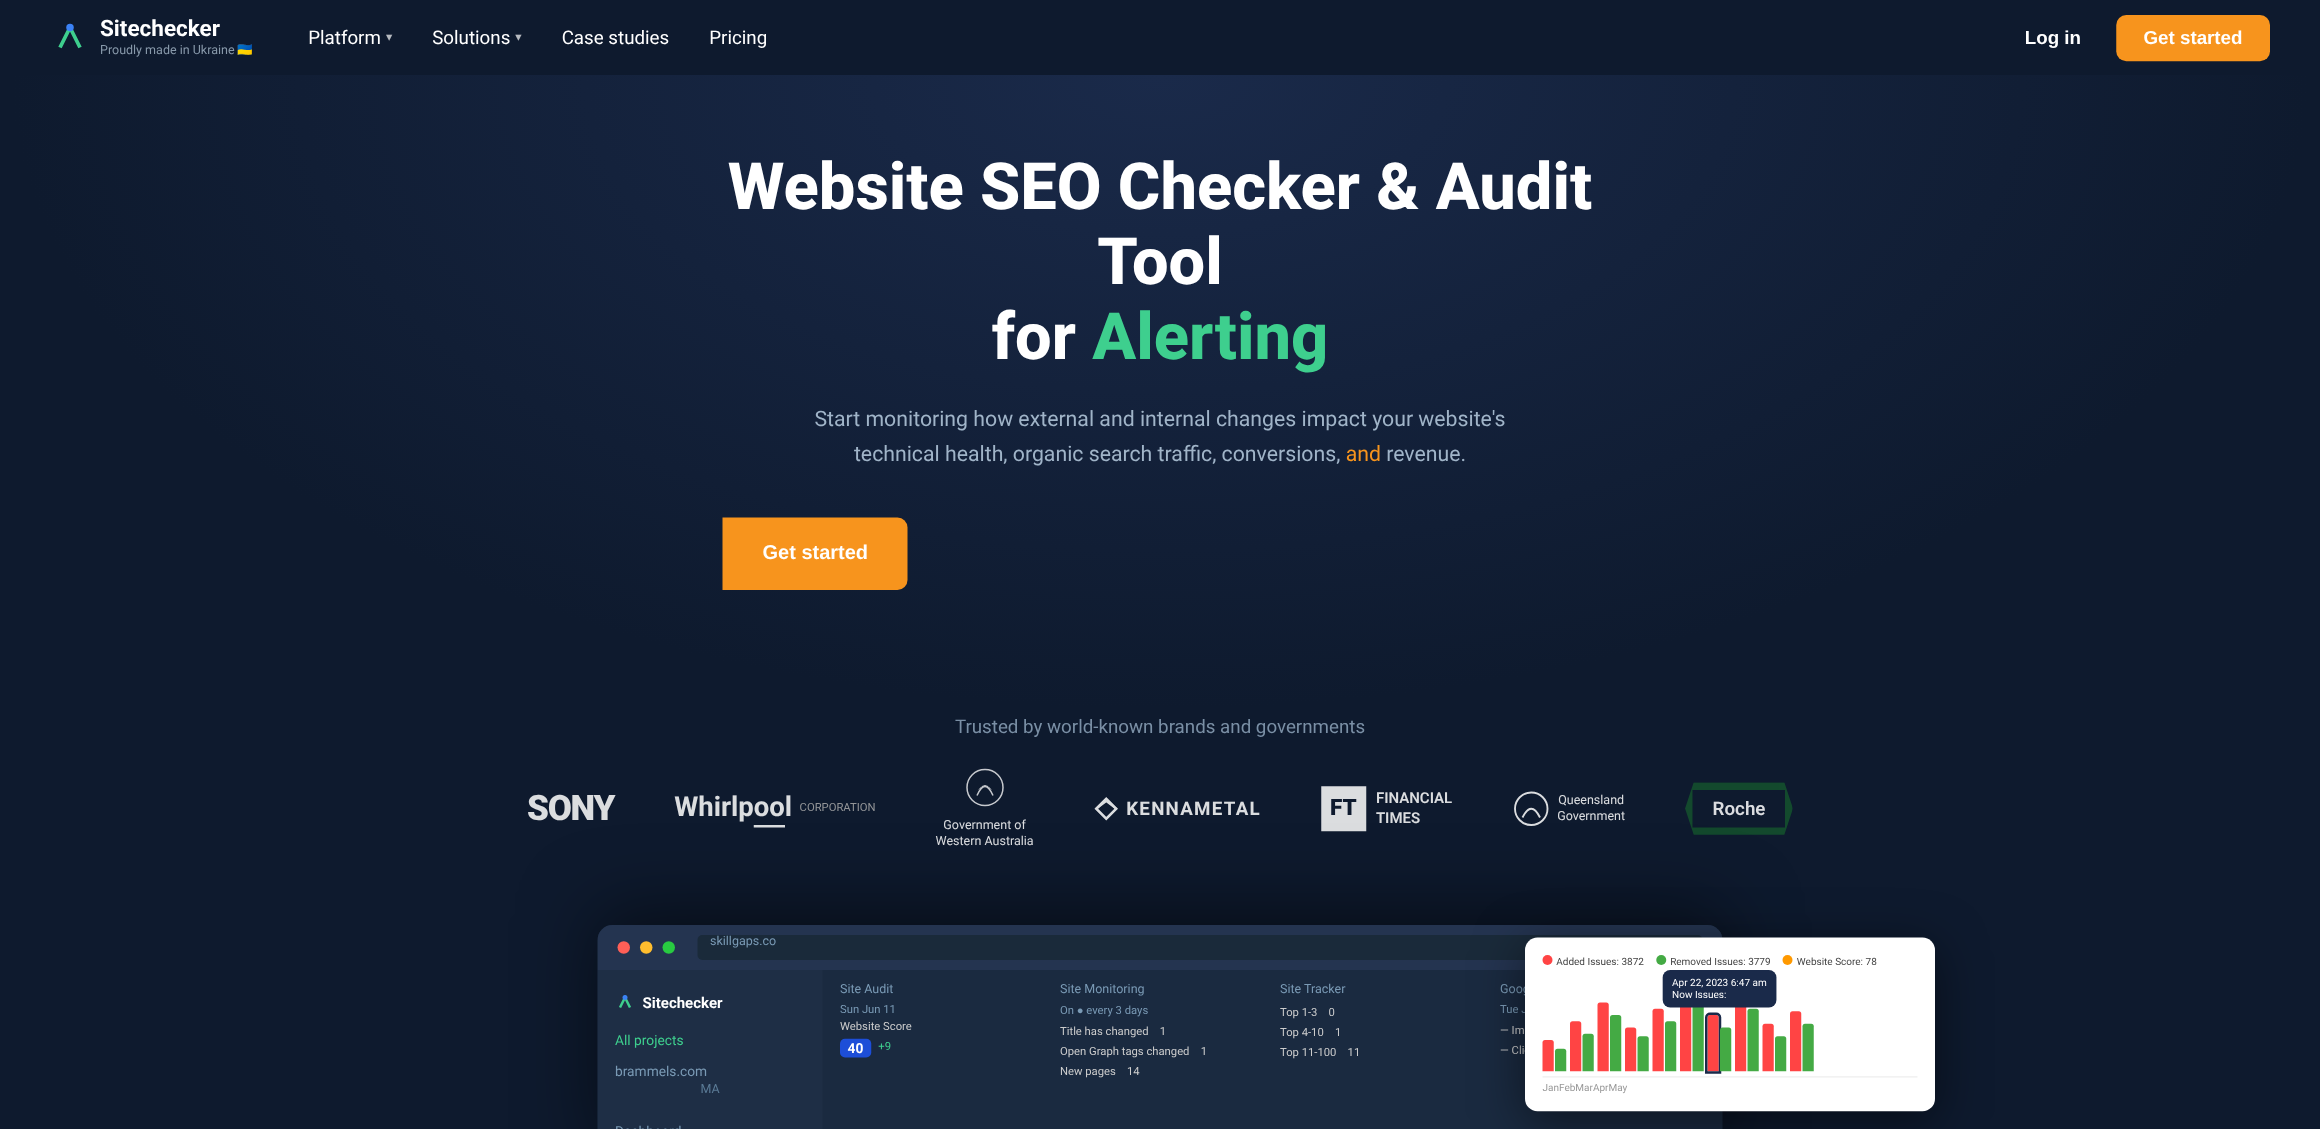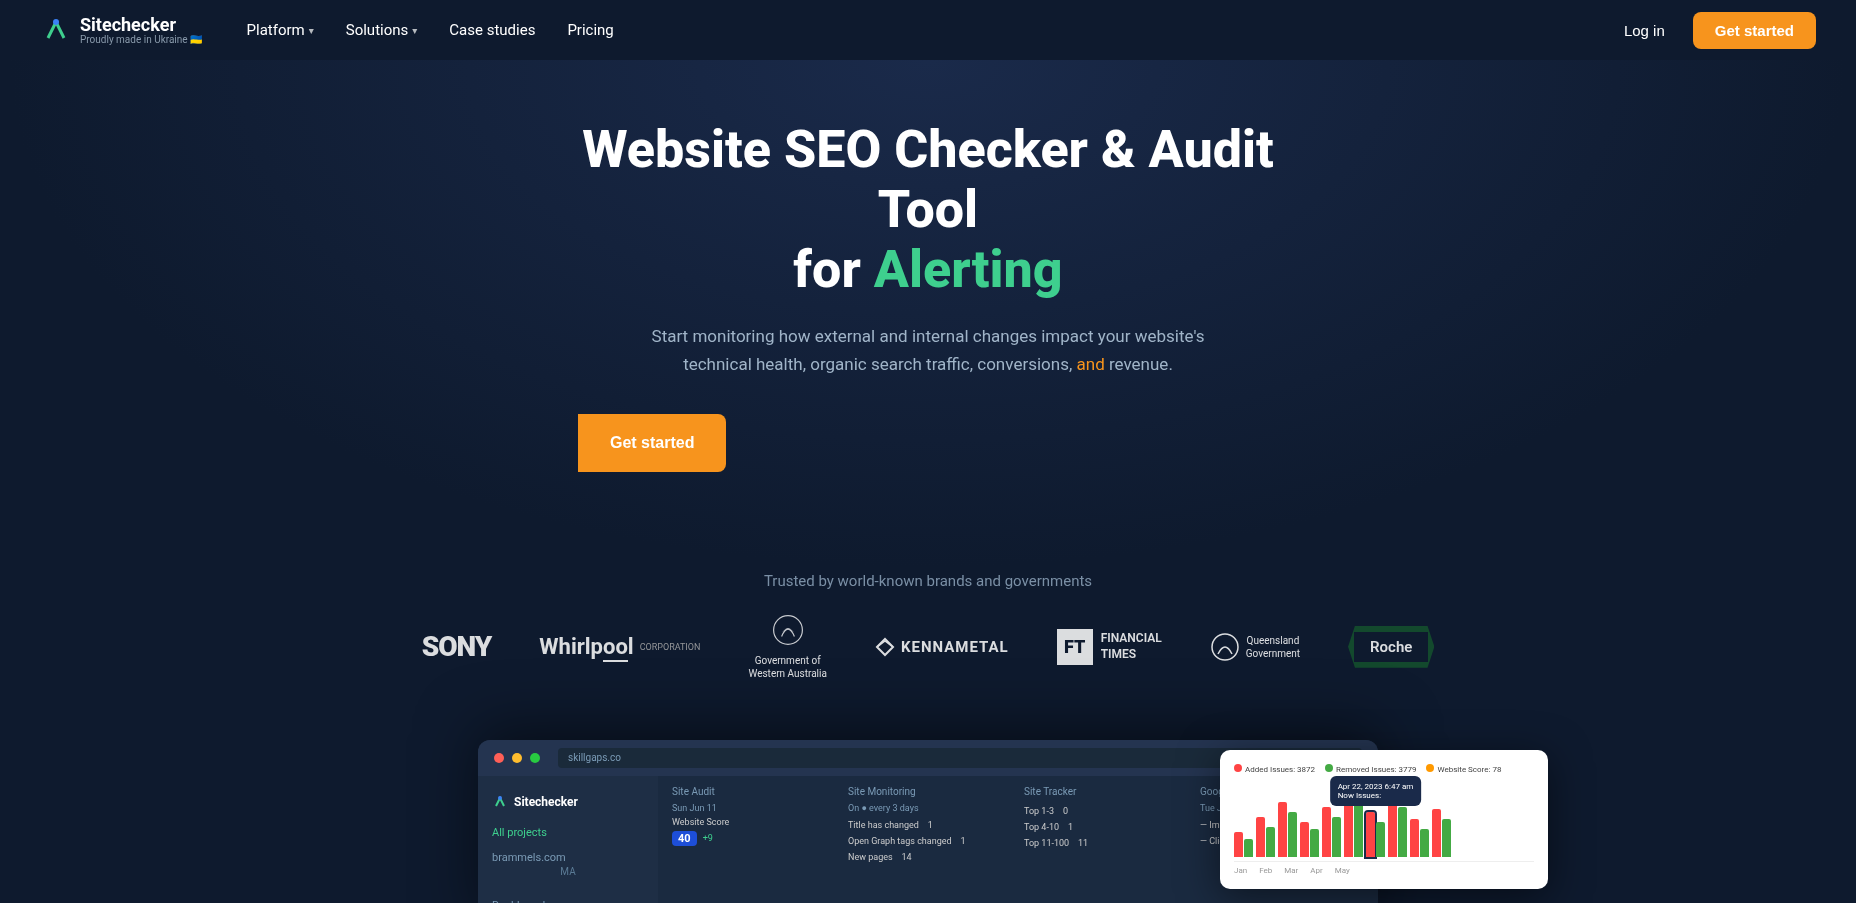--- a/index.html
+++ b/index.html
@@ -76,20 +76,21 @@
       align-items: center;
       gap: 16px;
     }
     .btn-login {
       color: #fff;
       font-size: 15px;
       cursor: pointer;
       background: none;
       border: none;
       padding: 8px 12px;
+      font-weight: bold;
     }
     .btn-get-started {
       background: #f7941d;
       color: #fff;
       font-size: 15px;
       font-weight: 600;
       border: none;
       border-radius: 8px;
       padding: 10px 22px;
       cursor: pointer;
@@ -404,21 +405,21 @@
     </div>
   </div>
 </section>
 
 <section class="dashboard-section">
   <div class="dashboard-preview">
     <div class="dashboard-topbar">
       <div class="dot dot-r"></div>
       <div class="dot dot-y"></div>
       <div class="dot dot-g"></div>
-      <div style="flex:1;background:#1a2a3a;border-radius:4px;height:20px;margin-left:10px;display:flex;align-items:center;padding:0 10px;font-size:10px;color:#7a9ab5;">
+      <div style="flex:1;background:#1a2a3a;border-radius:4px;height:20px;margin-left:10px;display:flex;align-items:flex-start;padding:0 10px;font-size:10px;color:#7a9ab5;">
         <span>skillgaps.co</span>
       </div>
     </div>
     <div class="dashboard-body">
       <div class="dashboard-sidebar">
         <div class="sidebar-logo-row">
           <svg width="16" height="16" viewBox="0 0 16 16">
             <path d="M4 12 L8 4 L12 12" stroke="#3ecf8e" stroke-width="2" fill="none"></path>
             <circle cx="8" cy="4" r="2" fill="#3b82f6"></circle>
           </svg>
@@ -516,21 +517,21 @@
       </div>
       <div style="display:flex;gap:1px;align-items:flex-end;">
         <div style="width:9px;height:38px;background:#f44;border-radius:2px 2px 0 0;"></div>
         <div style="width:9px;height:28px;background:#4a4;border-radius:2px 2px 0 0;"></div>
       </div>
       <div style="display:flex;gap:1px;align-items:flex-end;">
         <div style="width:9px;height:48px;background:#f44;border-radius:2px 2px 0 0;"></div>
         <div style="width:9px;height:38px;background:#4a4;border-radius:2px 2px 0 0;"></div>
       </div>
     </div>
-    <div style="font-size:8px;color:#999;margin-top:4px;display:flex;gap:12px;">
+    <div style="font-size:8px;color:#999;margin-top:4px;display:flex;gap:0;">
       <span>Jan</span>
         <span>Feb</span>
         <span>Mar</span>
         <span>Apr</span>
         <span>May</span>
     </div>
   </div>
 </section>
 
 </body></html>

